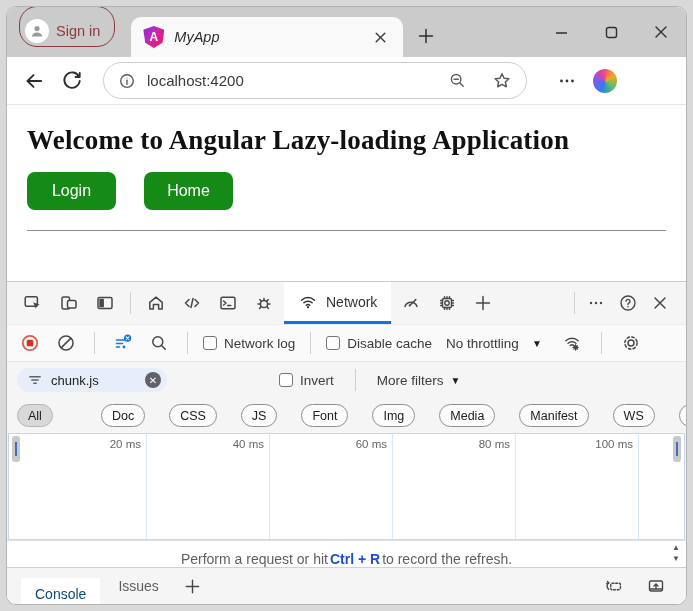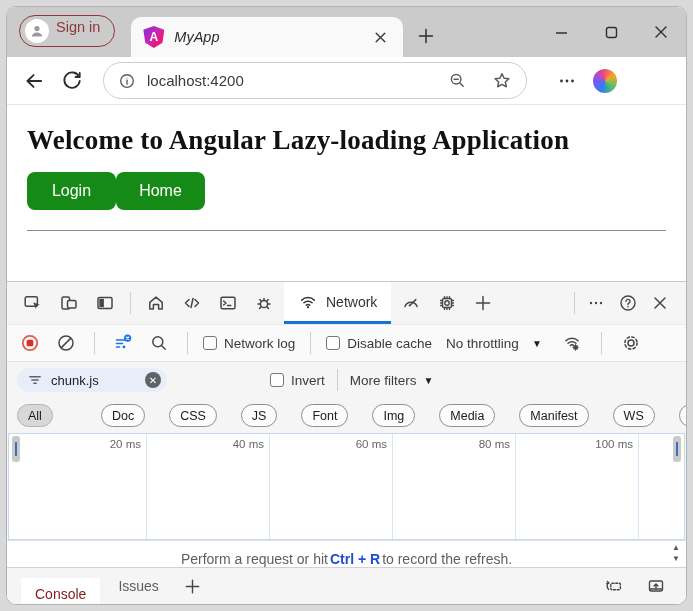--- a/index.html
+++ b/index.html
@@ -3,22 +3,22 @@
 <meta charset="utf-8">
 <style>
   * { box-sizing: border-box; margin: 0; padding: 0; }
   html,body { width:693px; height:611px; }
   body { background:#d9d9d9; font-family:"Liberation Sans", sans-serif; position:relative; overflow:hidden; }
   .window { position:absolute; left:6px; top:6px; width:681px; height:599px; background:#fff;
             border:1px solid #b3b3b3; border-radius:10px; overflow:hidden; display:flex; flex-direction:column; }
 
   
   .titlebar { height:50px; background:#cbcbcb; display:flex; align-items:flex-end; flex:0 0 auto; }
-  .signin { display:flex; align-items:flex-start; gap:7px; border:1.5px solid #8f383d; border-radius:18px;
-            padding:3px 14px 3px 5px; margin:0 0 10px 12px; cursor:pointer; }
+  .signin { display:flex; align-items:center; gap:7px; border:1.5px solid #8f383d; border-radius:18px;
+            padding:12px 14px 3px 5px; margin:0 0 10px 12px; cursor:pointer; }
   .signin .avatar { width:24px; height:24px; border-radius:50%; background:#fff; display:flex; align-items:center; justify-content:center; }
   .signin .label { color:#8f383d; font-size:14.5px; }
   .tab { margin-left:16px; width:272px; height:40px; background:#f9f9f9; border-radius:10px 10px 0 0;
          display:flex; align-items:center; padding:0 12px; gap:10px; }
   .favicon { width:21px; height:22px; background:linear-gradient(125deg,#9c27d0 15%,#c22ab5 45%,#f11672 80%);
              clip-path:polygon(50% 0, 100% 17%, 91% 76%, 50% 100%, 9% 76%, 0 17%);
              display:flex; align-items:center; justify-content:center; color:#fff; font-weight:bold; font-size:12px; flex:0 0 auto; }
   .tab-title { font-size:14.5px; color:#2b2b2b; flex:1;font-style:italic; }
   .newtab { margin-left:14px; margin-bottom:12px; cursor:pointer; }
   .wincontrols { margin-left:auto; display:flex; align-self:flex-start; height:100%; align-items:center; }
@@ -30,42 +30,42 @@
   .navbtn { cursor:pointer; display:flex; align-items:center; }
   .addressbar { flex:0 0 auto; width:424px; height:37px; border:1px solid #cdcdcd; border-radius:19px;
                 display:flex; align-items:center; padding:0 14px; gap:11px; margin-left:4px; }
   .url { font-size:15px; color:#3a3a3a; flex:1; }
   .copilot { width:24px; height:24px; border-radius:50%;
              background:conic-gradient(from 200deg,#2f7fe8,#7a5af8,#e8418f,#f5a623,#59c26a,#2f7fe8); cursor:pointer; }
 
   
   .page { height:176px; background:#fff; padding:20px 20px 0 20px; flex:0 0 auto; }
   .page h1 { font-family:"Liberation Serif", serif; font-size:27px; font-weight:bold; color:#111; letter-spacing:.2px; }
-  .btnrow { margin-top:16px; display:flex; }
+  .btnrow { margin-top:16px; display:flex; gap:28px; }
   .greenbtn { background:#168a16; color:#fff; border:none; border-radius:8px; font-size:16px;
               padding:10px 0; width:89px; cursor:pointer; font-family:"Liberation Sans",sans-serif; }
   .page hr { margin-top:20px; border:none; border-top:1px solid #8a8a8a; }
 
   
   .devtools { flex:1; background:#f5f5f5; border-top:1px solid #c9c9c9; display:flex; flex-direction:column; min-height:0; }
   .dt-tabs { height:42px; display:flex; align-items:center; padding:0 10px; gap:4px; flex:0 0 auto; }
   .ticon { width:32px; height:32px; display:flex; align-items:center; justify-content:center; cursor:pointer; flex:0 0 auto; }
   .vsep { width:1px; height:22px; background:#cfcfcf; margin:0 5px; flex:0 0 auto; }
   .net-tab { height:42px; display:flex; align-items:center; gap:8px; padding:0 14px; background:#fff;
              border-bottom:3px solid #1473d8; cursor:pointer; flex:0 0 auto; }
   .net-tab span { font-size:14px; color:#333; }
   .dt-right { margin-left:auto; display:flex; align-items:center; }
 
   .nt-toolbar { height:38px; background:#fafafa; border-top:1px solid #ececec; border-bottom:1px solid #e4e4e4;
                 display:flex; align-items:center; padding:0 10px; gap:10px; flex:0 0 auto; font-size:13.5px; color:#3a3a3a; }
   .checkbox { width:14px; height:14px; border:1.5px solid #767676; border-radius:3px; background:#fefefe; cursor:pointer; flex:0 0 auto; }
   .cklabel { display:flex; align-items:center; gap:7px; cursor:pointer; }
   .caret { font-size:10px; color:#1f1f1f; }
 
-  .filterrow { height:36px; display:flex; align-items:center; padding:0 10px; gap:7px; flex:0 0 auto; }
+  .filterrow { height:36px; display:flex; align-items:center; padding:0 10px; gap:16px; flex:0 0 auto; }
   .filterpill { display:flex; align-items:center; gap:8px; background:#e7eef9; border-radius:13px; padding:4px 6px 4px 10px; min-width:150px; }
   .filterpill .fval { font-size:13px; color:#202124; flex:1; }
   .clearbtn { width:16px; height:16px; border-radius:50%; background:#5f6368; color:#fff; font-size:10px;
               display:flex; align-items:center; justify-content:center; cursor:pointer; }
   .morefilters { display:flex; align-items:center; gap:7px; cursor:pointer; font-size:13.5px; color:#3c3c3c; }
 
   .chips { height:35px; display:flex; align-items:center; padding:0 10px; gap:24px; flex:0 0 auto; }
   .chip { border:1px solid #8f8f8f; border-radius:13px; padding:3.5px 10px; font-size:12.5px; color:#202020;
           background:#fcfcfc; cursor:pointer; white-space:nowrap; }
   .chip.sel { background:#d8d8d8; border-color:#b5b5b5; }
@@ -81,21 +81,21 @@
 
   .msgrow { height:27px; background:#fff; border-top:1px solid #e2e2e2; display:flex; align-items:flex-end;
             justify-content:center; font-size:14px; color:#5f5f5f; position:relative; flex:0 0 auto; }
   .msgrow b { color:#1d4ed8; margin:0 2px; }
   .scroller { position:absolute; right:6px; top:1px; display:flex; flex-direction:column; line-height:11px;
               font-size:8px; color:#555; cursor:pointer; text-align:center; }
 
   .drawer { height:37px; background:#f5f5f5; border-top:1px solid #d2d2d2; display:flex; align-items:center;
             padding:0 0 0 14px; gap:4px; flex:0 0 auto; }
   .drawer-tab { padding:8px 14px; font-size:14px; color:#5f5f5f; cursor:pointer; }
-  .drawer-tab.sel { background:#fff; color:#7f1d1d;margin-top:16px; }
+  .drawer-tab.sel { background:#fff; color:#0c4a6e;margin-top:16px; }
   .drawer-right { margin-left:auto; display:flex; align-items:center; gap:10px; padding-right:14px; }
   svg.ic { display:block; }
 </style>
 </head>
 <body>
 
 <div class="window">
 
   <div class="titlebar">
     <div class="signin">

